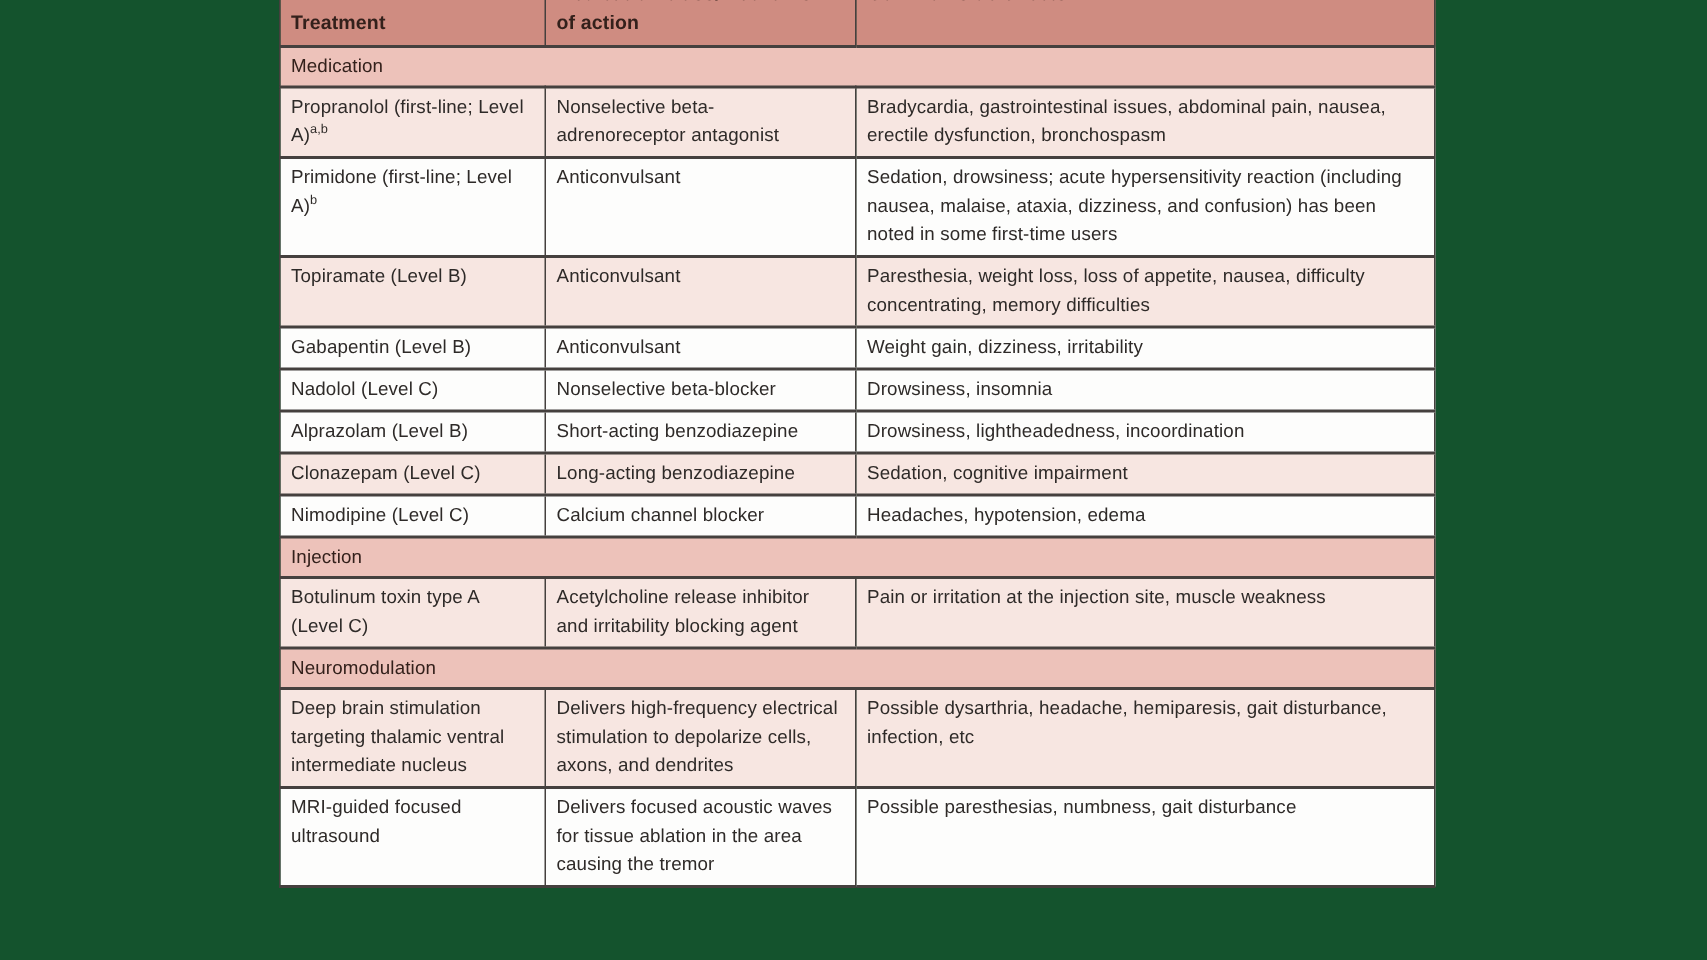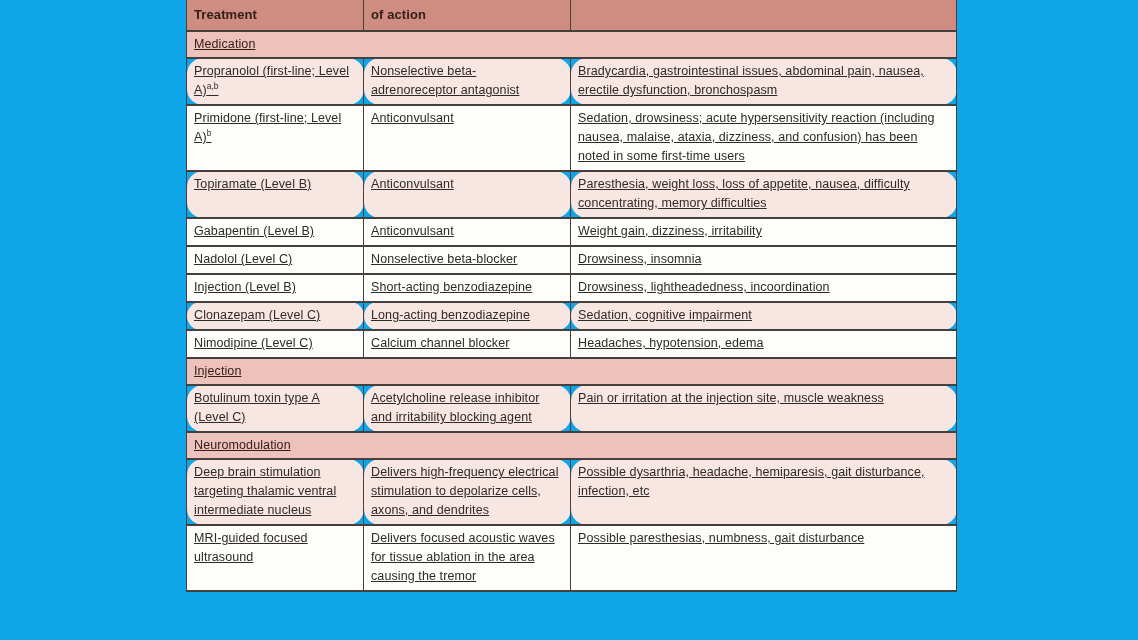--- a/index.html
+++ b/index.html
@@ -9,21 +9,21 @@
     width: 1138px;
     height: 640px;
     overflow: hidden;
     font-family: "Liberation Sans", "DejaVu Sans", sans-serif;
   }
   #stage {
     position: relative;
     width: 1138px;
     height: 640px;
     overflow: hidden;
-    background: #0ea5e9;
+    background: #14532d;
   }
   .table-wrap {
     position: absolute;
     left: 186px;
     top: -19px;
     width: 770px;
   }
   table.tx {
     width: 770px;
     table-layout: fixed;
@@ -63,23 +63,23 @@
   
   table.tx tr.section-row td {
     background: var(--section-bg, #edc2ba);
     color: var(--header-text, #33201b);
     height: 19px;
     padding-top: 3px;
     padding-bottom: 3px;
   }
 
   
-  table.tx tr.row-pink td { background: var(--row-pink, #f7e6e1); border-radius: 16px; }
+  table.tx tr.row-pink td { background: var(--row-pink, #f7e6e1); }
   table.tx tr.row-white td { background: var(--row-white, #fdfdfc); margin-top: 32px; }
-  table.tx tbody td { height: 19px; text-decoration: underline; }
+  table.tx tbody td { height: 19px; }
 
   sup {
     font-size: 8.5px;
     line-height: 0;
     vertical-align: super;
     letter-spacing: 0;
   }
 </style>
 </head>
 <body>
@@ -123,21 +123,21 @@
             <td>Gabapentin (Level B)</td>
             <td>Anticonvulsant</td>
             <td>Weight gain, dizziness, irritability</td>
           </tr>
           <tr class="row-white">
             <td>Nadolol (Level C)</td>
             <td>Nonselective beta-blocker</td>
             <td>Drowsiness, insomnia</td>
           </tr>
           <tr class="row-white">
-            <td>Injection (Level B)</td>
+            <td>Alprazolam (Level B)</td>
             <td>Short-acting benzodiazepine</td>
             <td>Drowsiness, lightheadedness, incoordination</td>
           </tr>
           <tr class="row-pink">
             <td>Clonazepam (Level C)</td>
             <td>Long-acting benzodiazepine</td>
             <td>Sedation, cognitive impairment</td>
           </tr>
           <tr class="row-white">
             <td>Nimodipine (Level C)</td>

